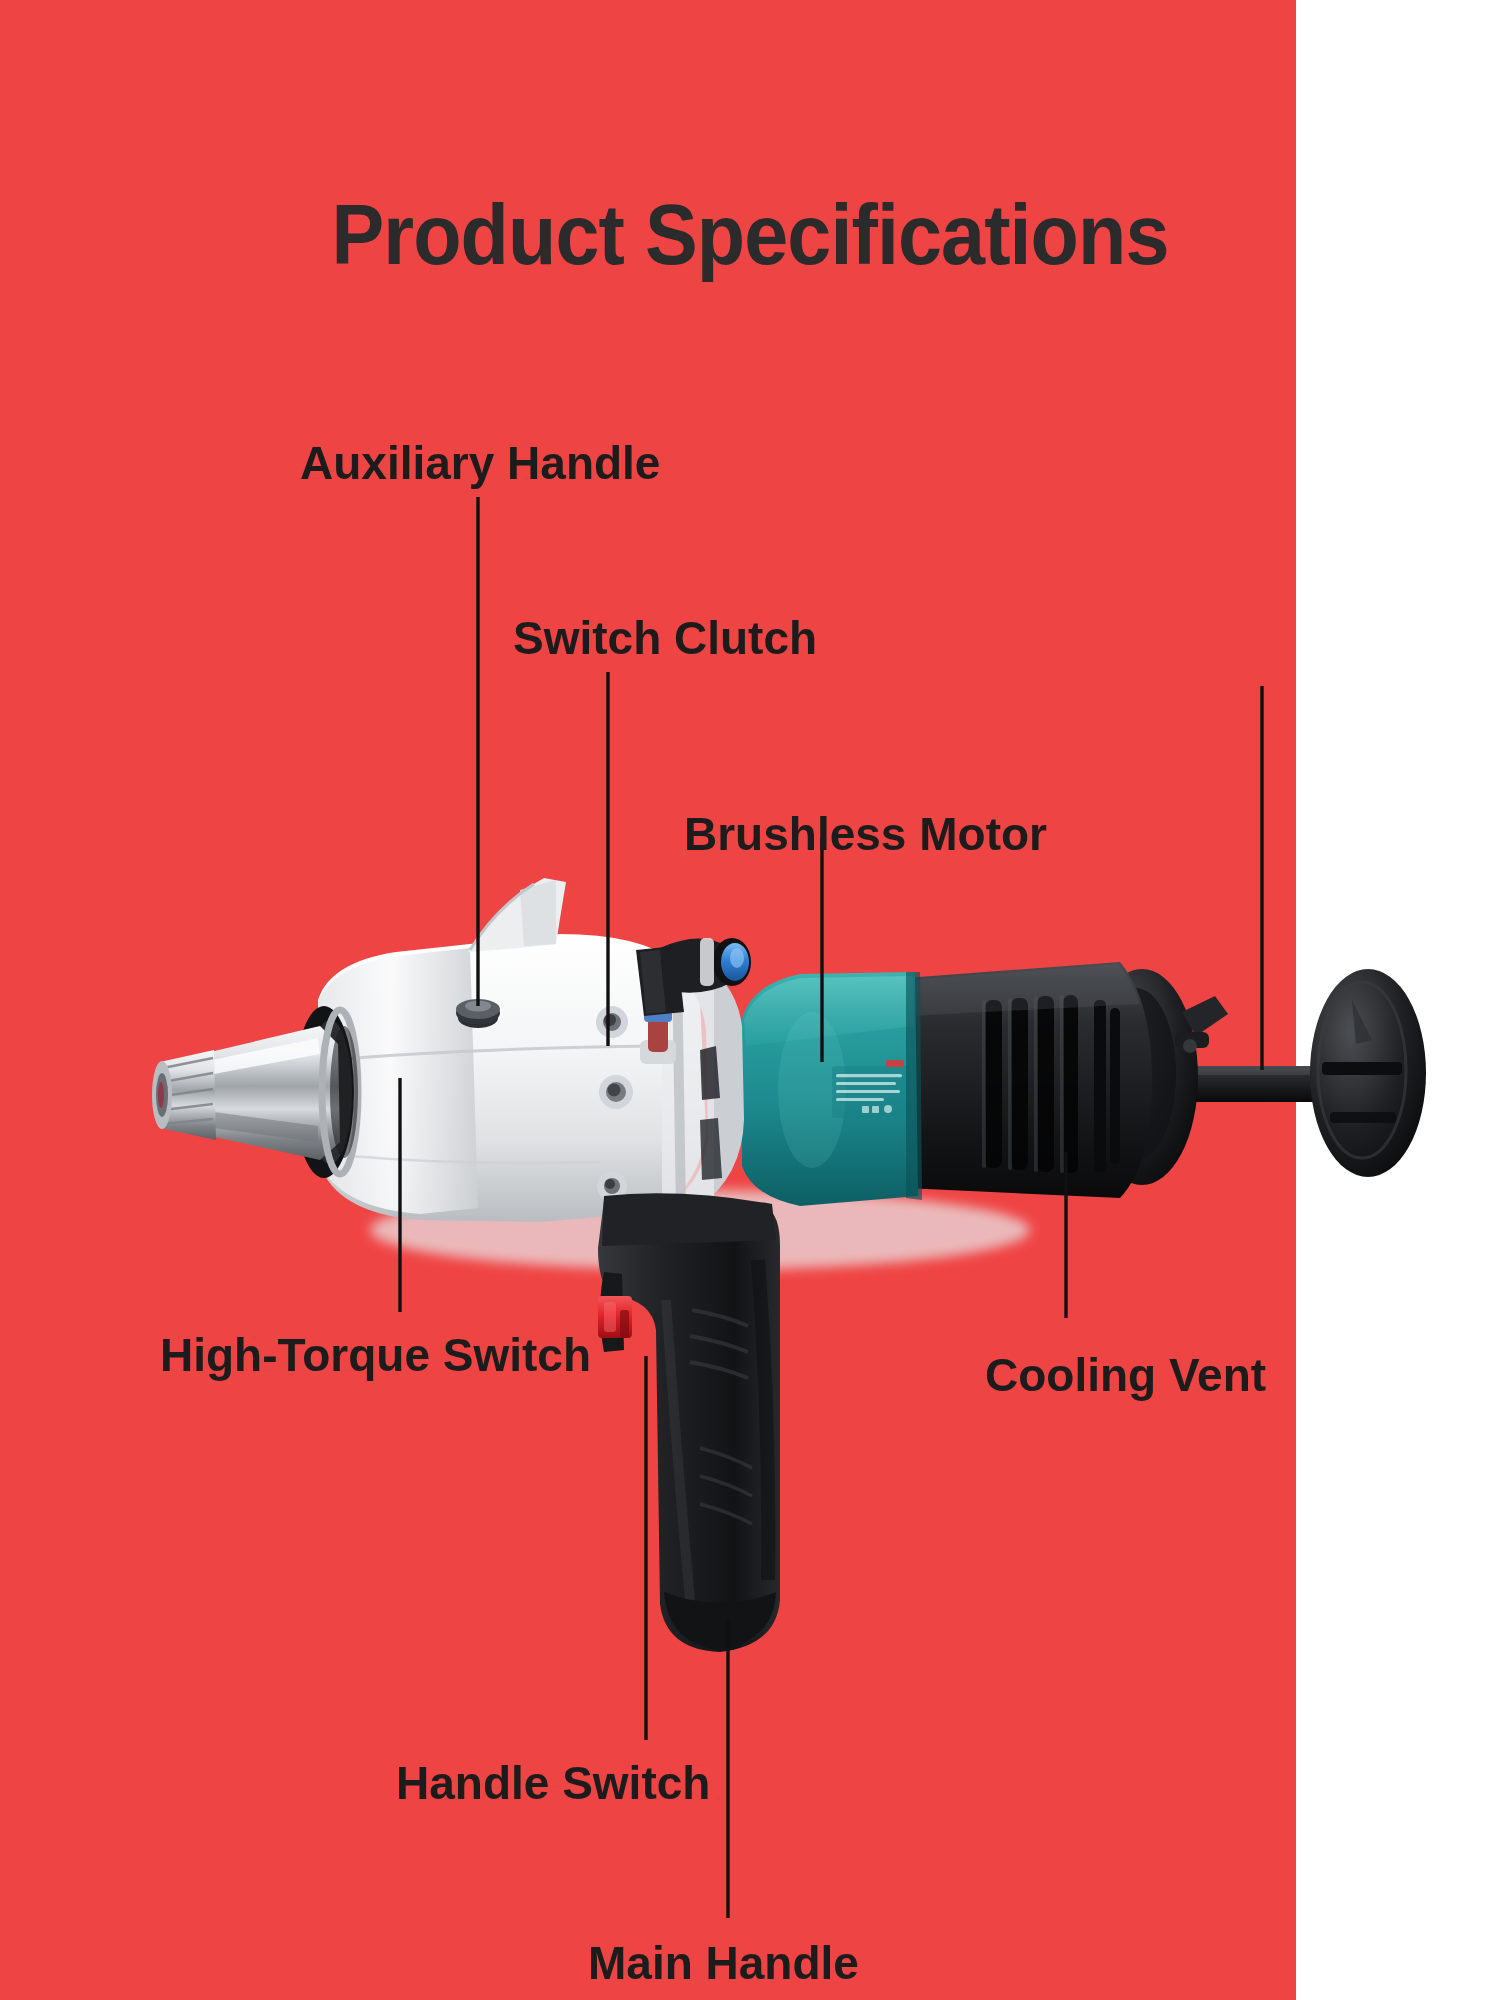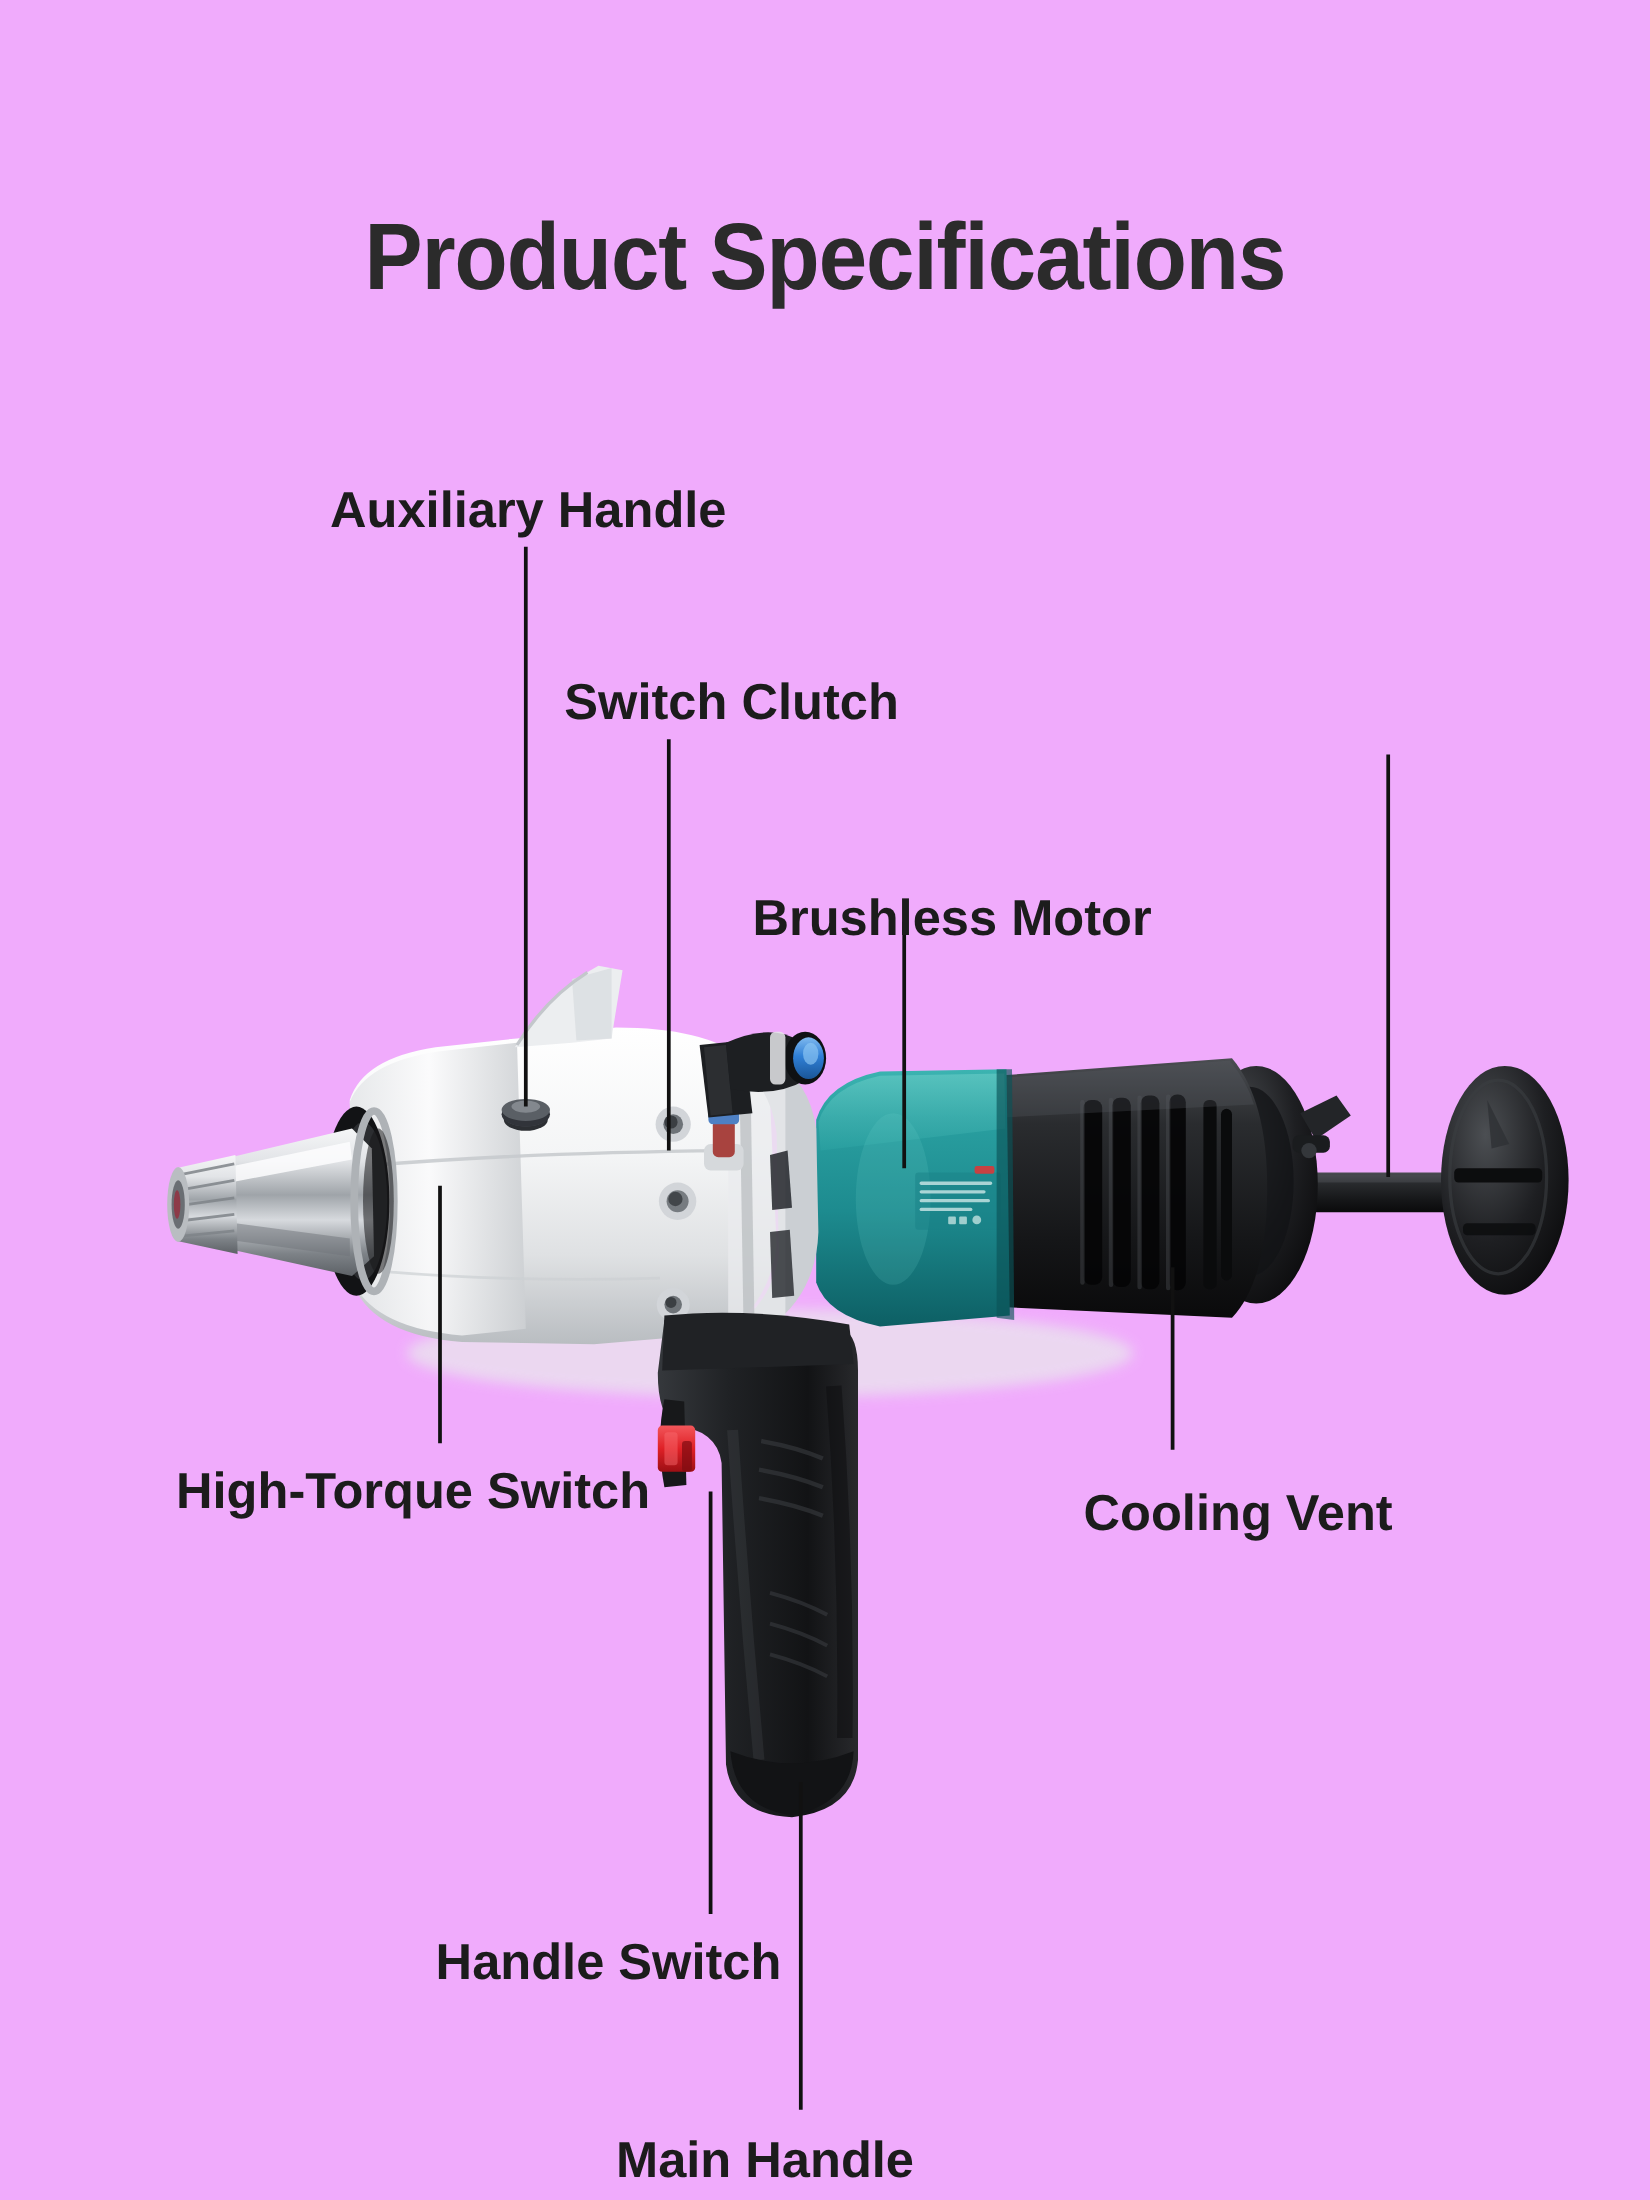--- a/index.html
+++ b/index.html
@@ -9,23 +9,23 @@
   }
   body {
     width: 1500px;
     height: 2000px;
     font-family: "Liberation Sans", sans-serif;
     position: relative;
     overflow: hidden;
   }
   #page {
     position: relative;
-    width: 1500px;
+    width: 1296px;
     height: 2000px;
-    background: #f0abfc;
+    background: #ef4444;
   }
   #page-title {
     position: absolute;
     left: 0;
     top: 133px;
     width: 1500px;
     text-align: center;
     font-family: "Liberation Sans Narrow", "Liberation Sans", sans-serif;
     font-weight: 700;
     font-size: 86px;
@@ -356,15 +356,15 @@
 
 
   <div class="callout-label" style="left:684px; top:811px;text-align:right;">Brushless Motor</div>
 
   <div class="callout-label" style="left:160px; top:1332px;">High-Torque Switch</div>
 
   <div class="callout-label" style="left:985px; top:1352px;">Cooling Vent</div>
 
   <div class="callout-label" style="left:396px; top:1760px;">Handle Switch</div>
 
-  <div class="callout-label" style="left:560px; top:1940px;text-align:right;">Main Handle</div>
+  <div class="callout-label" style="left:588px; top:1940px;text-align:right;">Main Handle</div>
 
 </div>
 
 </body></html>

